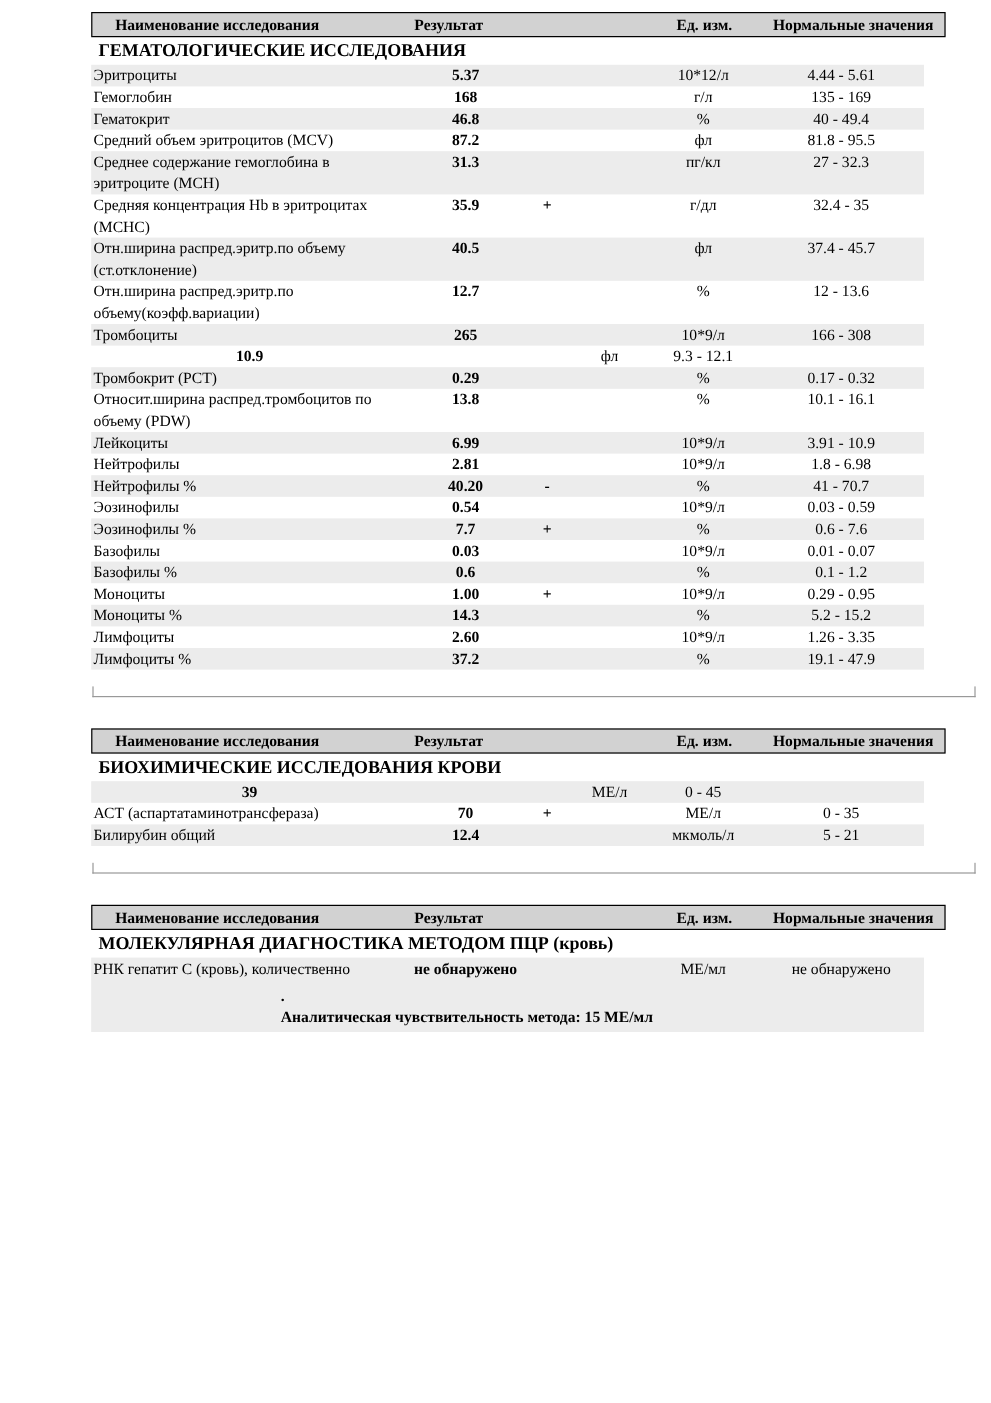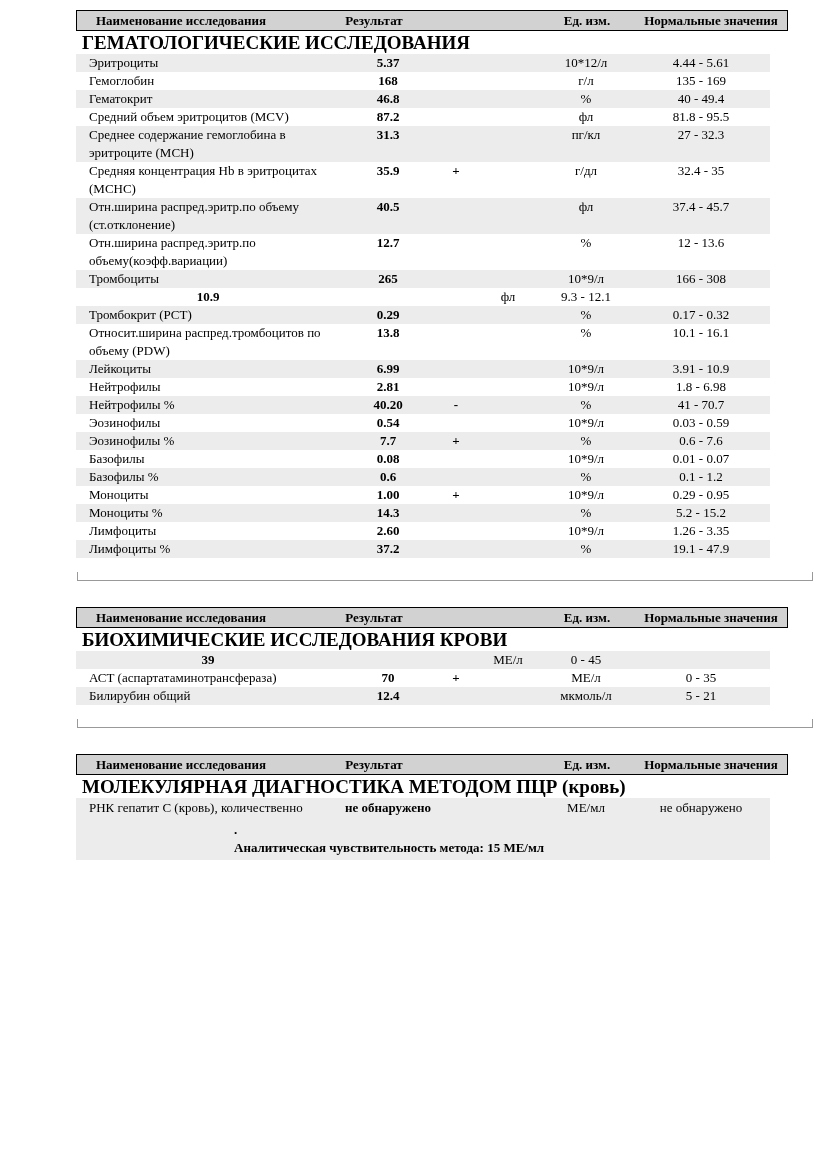--- a/index.html
+++ b/index.html
@@ -19,33 +19,33 @@
     background: #d2d2d2;
     border: 1px solid #000;
     box-sizing: border-box;
     height: 21px; line-height: 19px;
     font-weight: bold;
   }
   .hcell { text-align: center; white-space: nowrap; overflow: visible; }
   .h-name   { padding-right: 56px; }
   .h-result { padding-right: 30px; }
   .section-title {
-    font-weight: bold; font-size: 19px;
+    font-weight: bold; font-size: 15px;
     padding: 3px 0 2px 6px;
     line-height: 18px;
   }
   .rows { width: 694px; }
   .row {
     display: grid;
     grid-template-columns: 264px 96px 40px 64px 92px 138px;
     min-height: 18px; line-height: 18px;
     align-items: start;
   }
   .row.striped { background: #ececec; }
-  .c-name   { padding-left: 13px; text-align: left; }
+  .c-name   { padding-left: 2px; text-align: left; }
   .c-result { font-weight: bold; text-align: center; }
   .c-flag   { font-weight: bold; text-align: center; }
   .c-unit   { text-align: center; }
   .c-normal { text-align: center; font-family: Liberation Serif, serif; }
   .gray-block { background: #ececec; padding: 1px 0 3px 0; }
   .note-line {
     font-weight: bold;
     padding-left: 158px;
     line-height: 18px;
   }
@@ -222,21 +222,21 @@
     <div class="c-name">Эозинофилы %</div>
     <div class="c-result">7.7</div>
     <div class="c-flag">+</div>
     <div class="c-spacer"></div>
     <div class="c-unit">%</div>
     <div class="c-normal">0.6 - 7.6</div>
   </div>
 
   <div class="row">
     <div class="c-name">Базофилы</div>
-    <div class="c-result">0.08</div>
+    <div class="c-result">0.03</div>
     <div class="c-flag"></div>
     <div class="c-spacer"></div>
     <div class="c-unit">10*9/л</div>
     <div class="c-normal">0.01 - 0.07</div>
   </div>
 
   <div class="row striped">
     <div class="c-name">Базофилы %</div>
     <div class="c-result">0.6</div>
     <div class="c-flag"></div>

